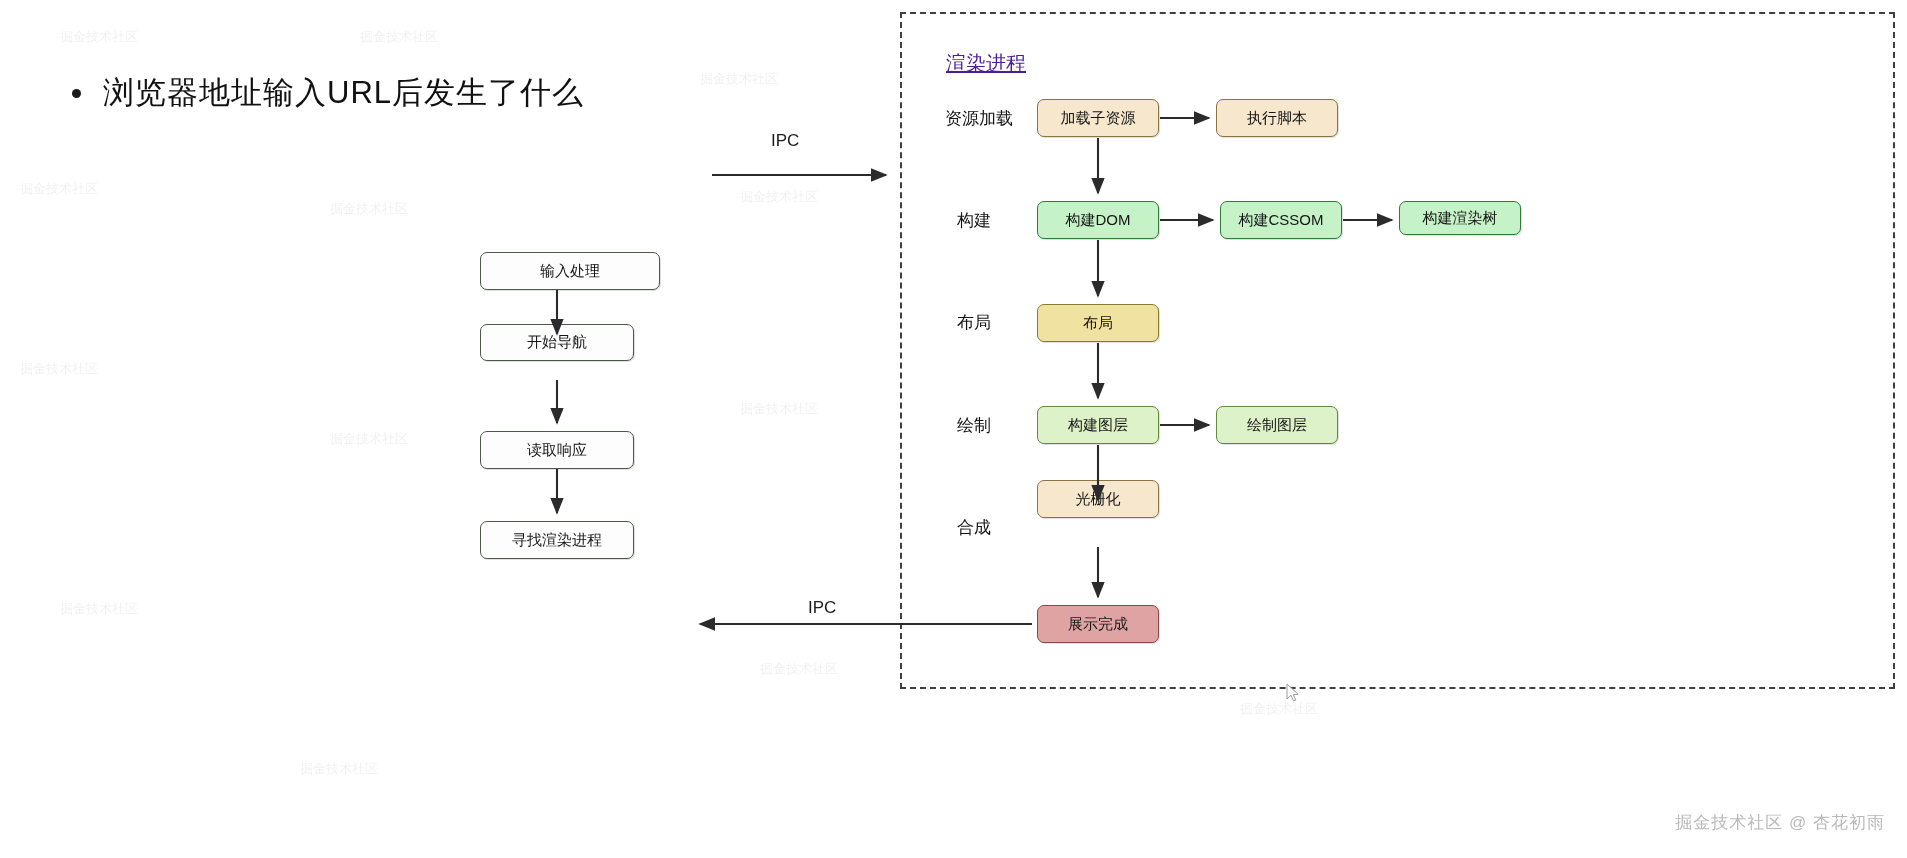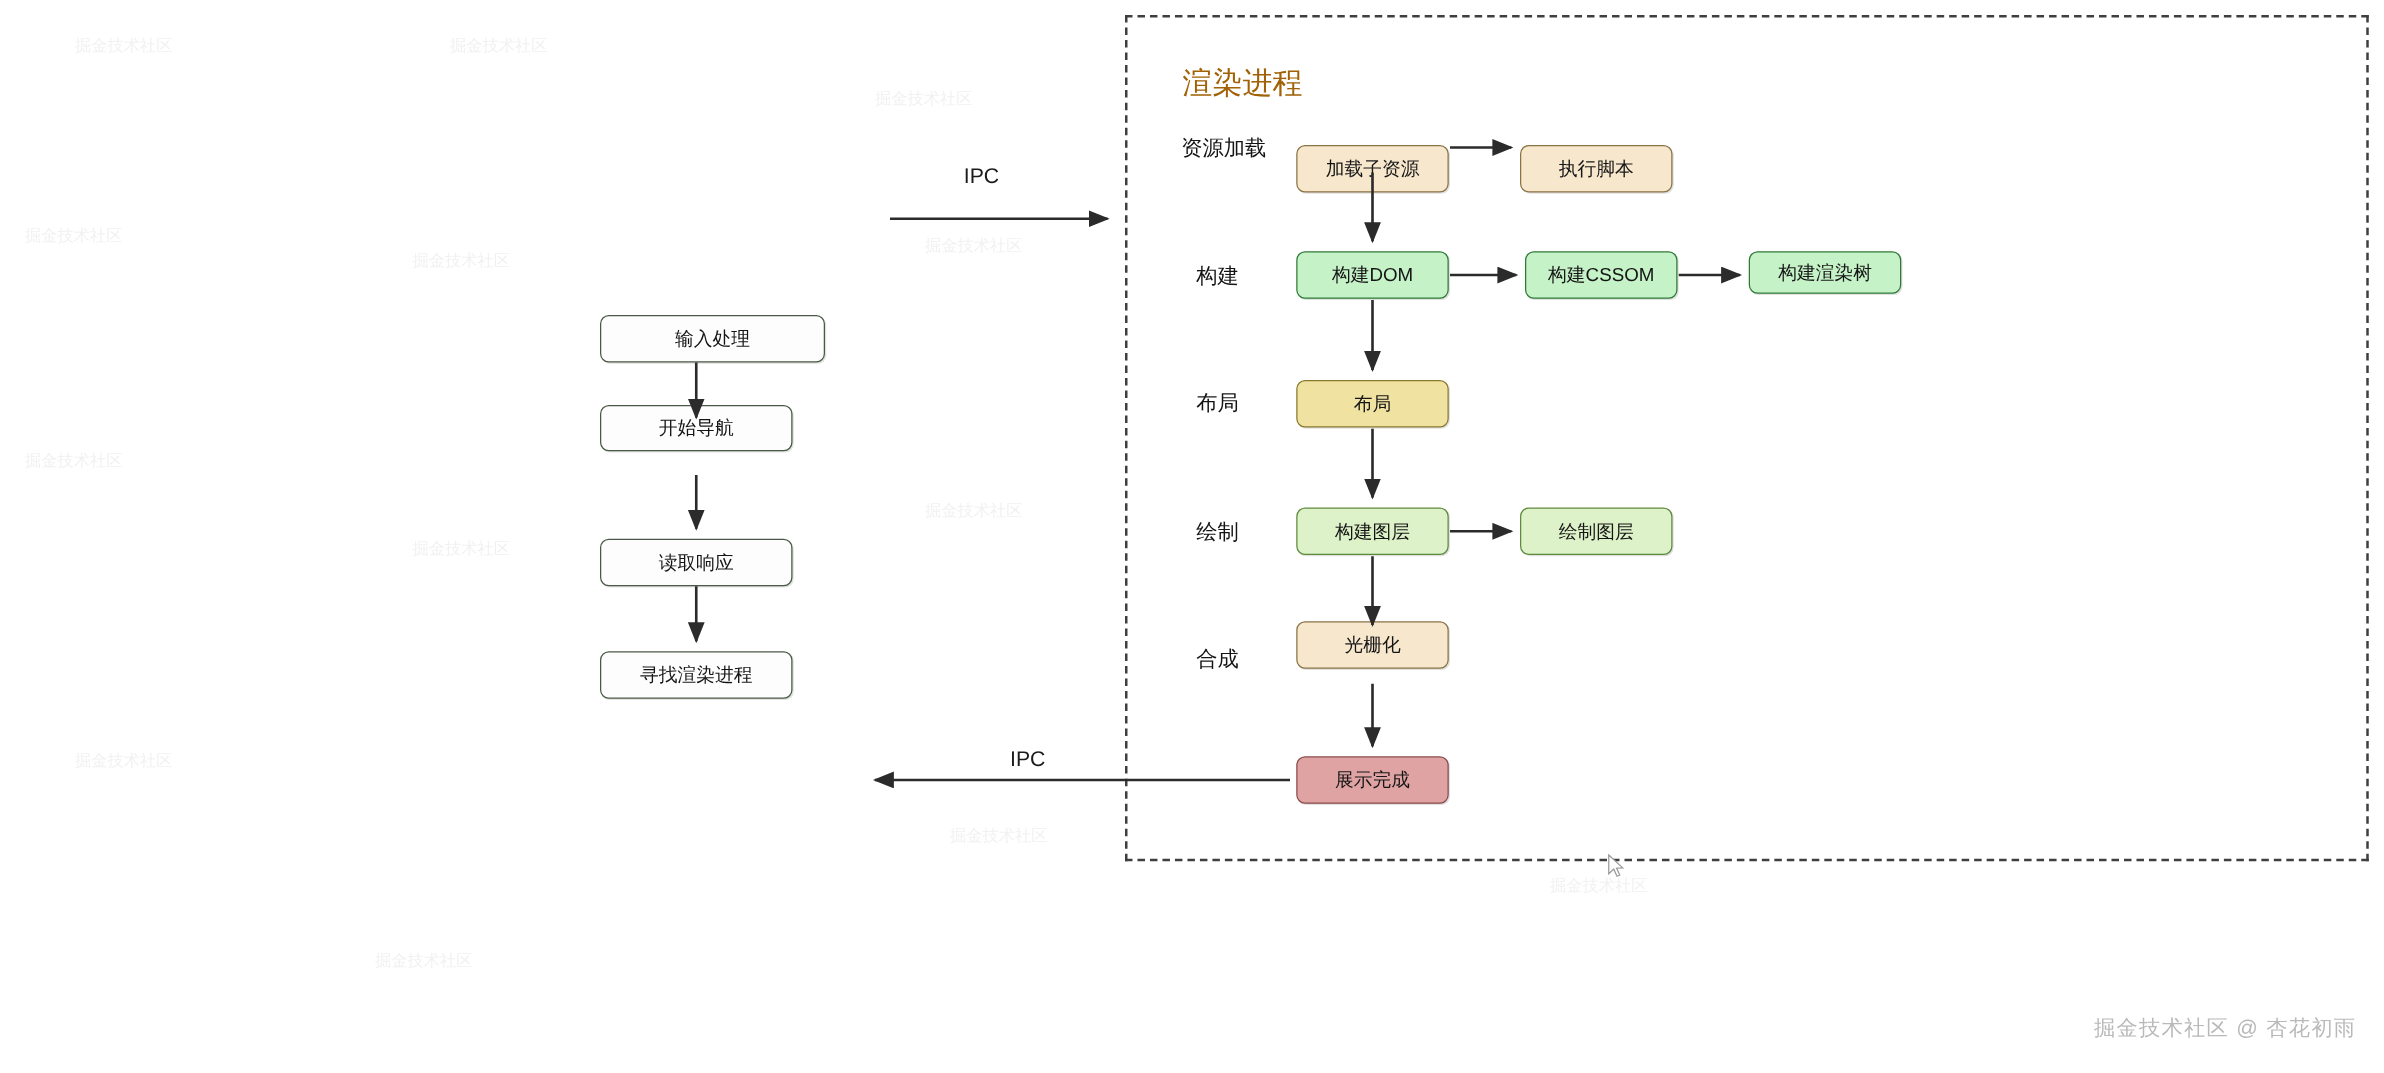--- a/index.html
+++ b/index.html
@@ -33,38 +33,38 @@
   }
   #browser-process{
     left:428px;top:128px;width:258px;height:517px;
     background:#dce9d2;
   }
   #renderer-process{
     left:900px;top:12px;width:995px;height:677px;
     background:#ffffff;
   }
   .proc-title{
-    position:absolute;font-size:24px;color:#a16207;white-space:nowrap;
+    position:absolute;font-size:20px;color:#4c1d95;white-space:nowrap;text-decoration:underline;
   }
   #browser-process .proc-title{left:48px;top:25px;}
   #renderer-process .proc-title{left:44px;top:36px;}
 
   
   .node{
     position:absolute;
     box-sizing:border-box;
     display:flex;align-items:center;justify-content:center;
     border-radius:7px;
     font-size:15px;
     color:#151515;
     white-space:nowrap;
     box-shadow:1px 1px 0 rgba(0,0,0,.12);
   }
   .node.plain{background:#fdfdfd;border:1.6px solid #4a5a47;}
-  .node.tan  {background:#f6e7cd;border:1.6px solid #8a7345;margin-top:17px;}
+  .node.tan  {background:#f6e7cd;border:1.6px solid #8a7345;}
   .node.green{background:#c6f2c8;border:1.6px solid #2f7a36;}
   .node.lgreen{background:#ddf2c8;border:1.6px solid #5d8a3c;}
   .node.yellow{background:#f0e2a0;border:1.6px solid #8a7a2f;}
   .node.red  {background:#dfa3a3;border:1.6px solid #8a4a4a;}
 
   
   .stage-label{
     position:absolute;font-size:17px;color:#141414;white-space:nowrap;
   }
 
@@ -112,20 +112,24 @@
   <div class="bg-wm" style="left:20px;top:360px;">掘金技术社区</div>
   <div class="bg-wm" style="left:330px;top:430px;">掘金技术社区</div>
   <div class="bg-wm" style="left:740px;top:400px;">掘金技术社区</div>
   <div class="bg-wm" style="left:1180px;top:420px;">掘金技术社区</div>
   <div class="bg-wm" style="left:1560px;top:380px;">掘金技术社区</div>
   <div class="bg-wm" style="left:60px;top:600px;">掘金技术社区</div>
   <div class="bg-wm" style="left:300px;top:760px;">掘金技术社区</div>
   <div class="bg-wm" style="left:760px;top:660px;">掘金技术社区</div>
   <div class="bg-wm" style="left:1240px;top:700px;">掘金技术社区</div>
 
+  <div class="slide-heading">
+    <span class="bullet-dot"></span>
+    <span class="heading-text">浏览器地址输入URL后发生了什么</span>
+  </div>
 
 
   <div class="node plain" style="left:480px;top:252px;width:180px;height:38px;">输入处理</div>
   <div class="node plain" style="left:480px;top:324px;width:154px;height:37px;">开始导航</div>
   <div class="node plain" style="left:480px;top:431px;width:154px;height:38px;">读取响应</div>
   <div class="node plain" style="left:480px;top:521px;width:154px;height:38px;">寻找渲染进程</div>
 
   <div class="proc-box" id="renderer-process">
     <div class="proc-title">渲染进程</div>
   </div>

